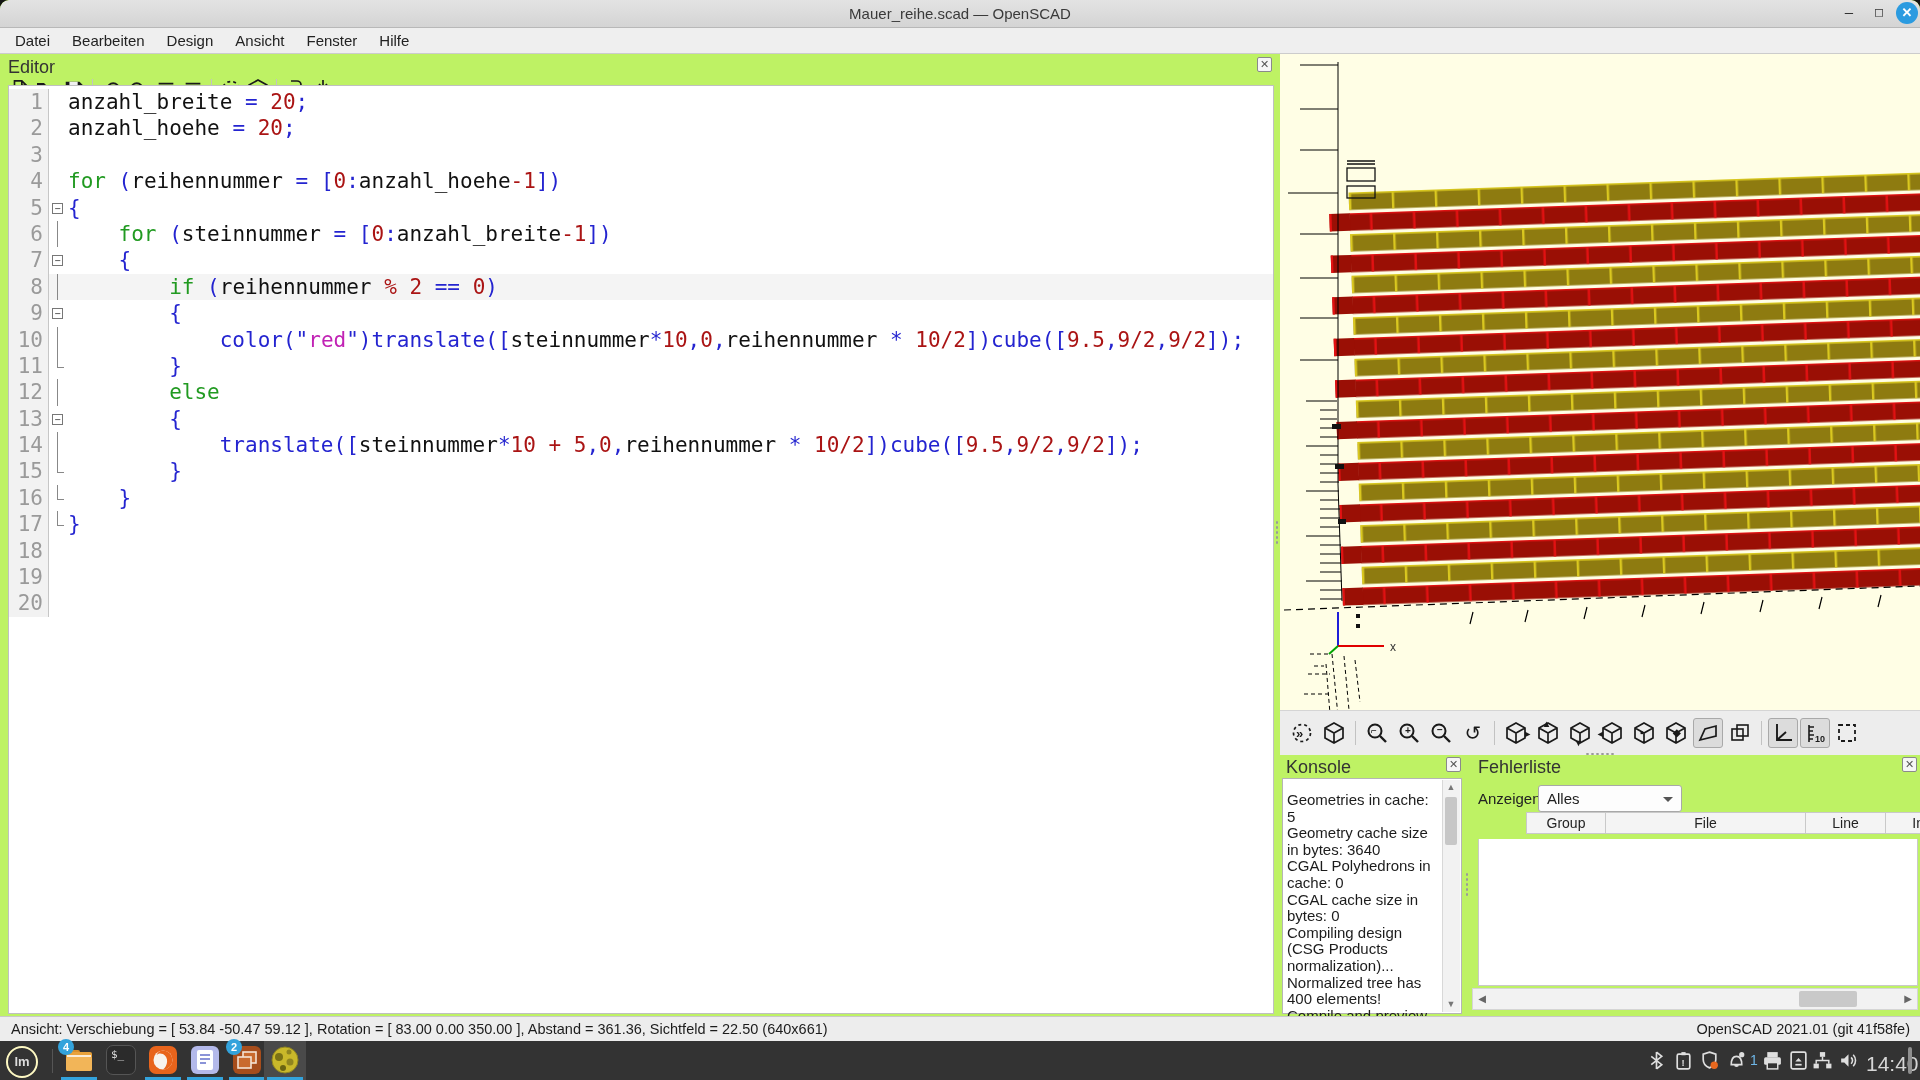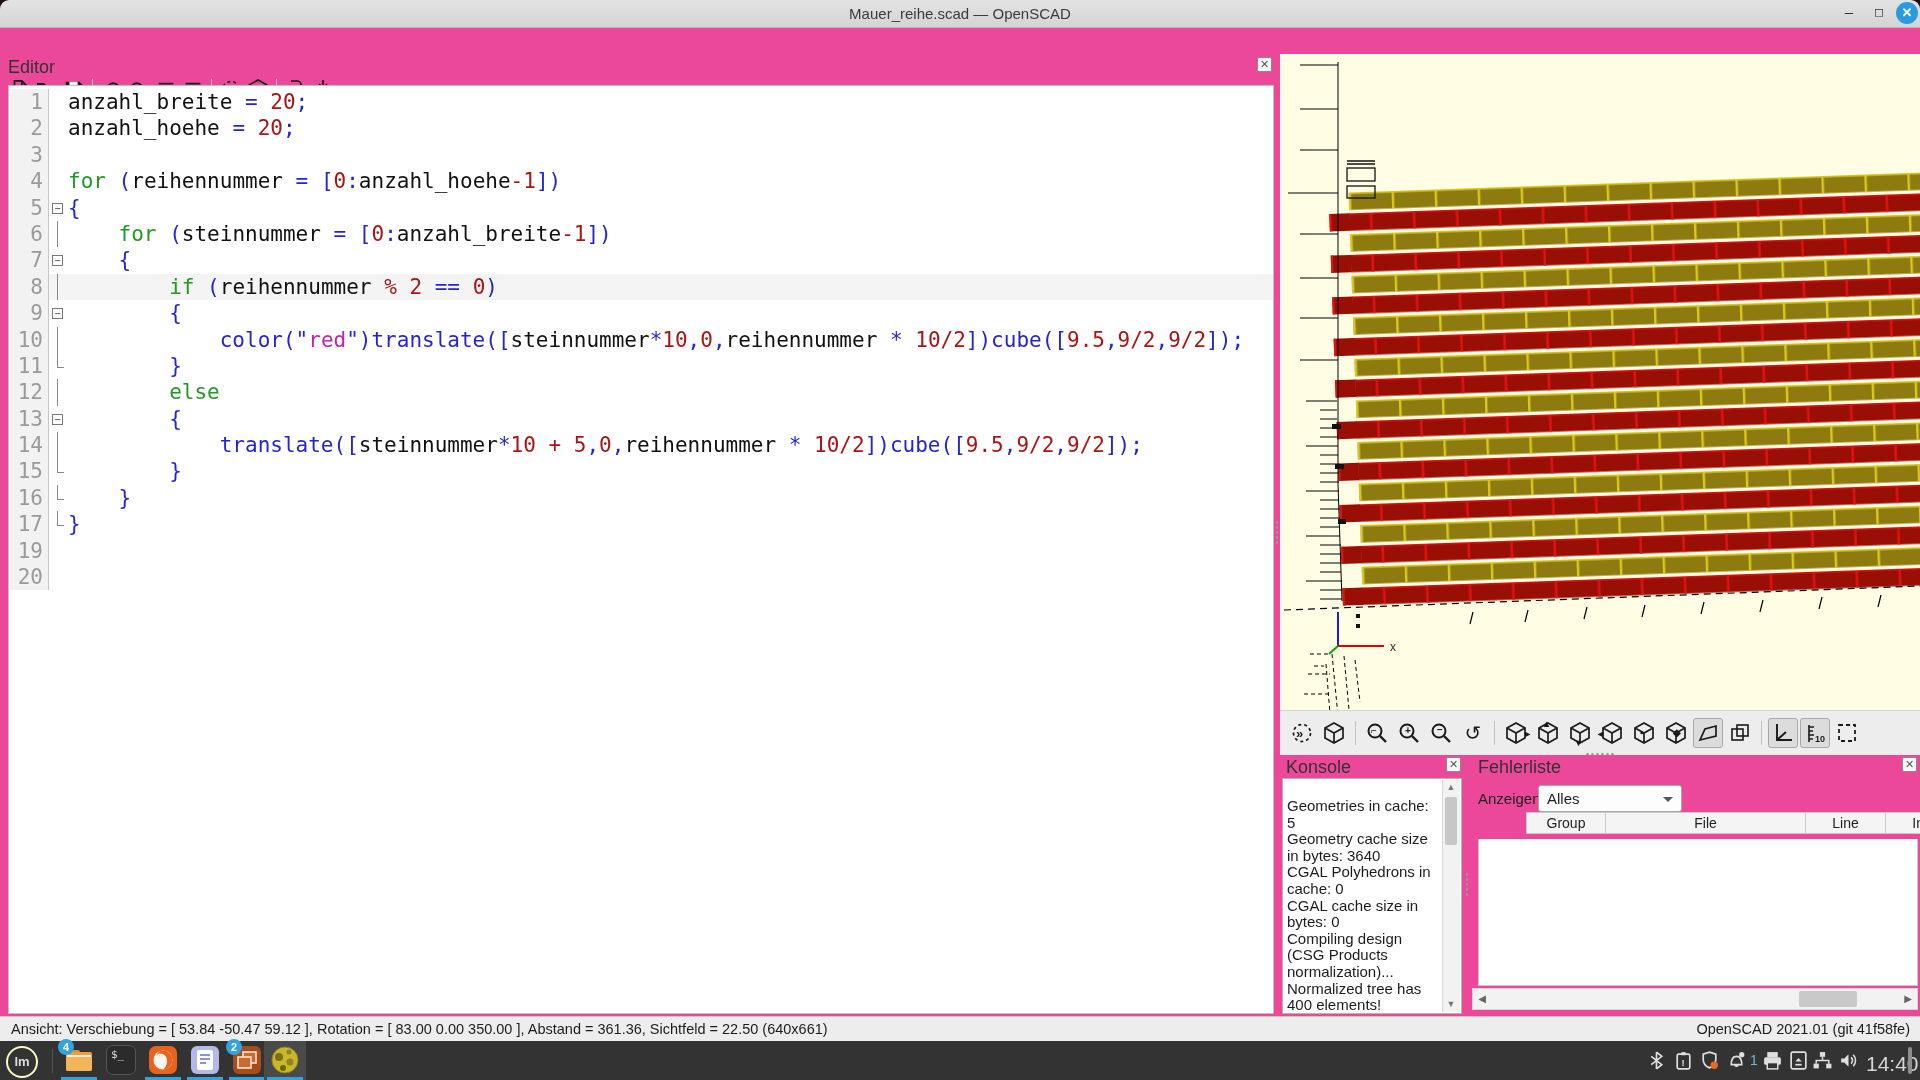--- a/index.html
+++ b/index.html
@@ -1,18 +1,18 @@
 <!DOCTYPE html>
 <html style="--viewport_bg: #fffee5; --brick_red: #9a0f05; --brick_red_edge: #e31112; --brick_yellow: #8e7b10; --brick_yellow_edge: #dac81f; --accent_blue: #33a3dc; --axis_x_red: #e00000; --axis_z_blue: #1f1fd8; --axis_y_green: #00a400;"><head>
 <meta charset="utf-8">
 <style>
   html,body{margin:0;padding:0;width:1920px;height:1080px;overflow:hidden;background:#141414;
     font-family:"Liberation Sans",sans-serif;}
   .abs{position:absolute;}
-  #window{position:absolute;left:0;top:0;width:1920px;height:1041px;background:#ec4899;
+  #window{position:absolute;left:0;top:0;width:1920px;height:1041px;background:#bef264;
     border-radius:9px 9px 0 0;overflow:hidden;}
   
   #titlebar{position:absolute;left:0;top:0;width:1920px;height:27px;background:linear-gradient(#e3e3e3,#d4d4d4);
     border-bottom:1px solid #b8b8b8;border-radius:9px 9px 0 0;}
   #title-text{position:absolute;left:0;right:0;top:5px;text-align:center;font-size:15px;color:#3a3a3a;}
   .winbtn{position:absolute;top:2px;width:22px;height:22px;text-align:center;line-height:20px;font-size:15px;color:#333;cursor:default;}
   #btn-close{background:#2b9be0;border-radius:50%;color:#fff;font-weight:bold;font-size:13px;line-height:22px;}
   
   #menubar{position:absolute;left:0;top:28px;width:1920px;height:26px;background:#efefef;
     border-bottom:1px solid #cccccc;display:flex;align-items:center;padding-left:4px;box-sizing:border-box;}
@@ -157,20 +157,28 @@
 
 <div id="window">
 
   <div id="titlebar">
     <div id="title-text">Mauer_reihe.scad — OpenSCAD</div>
     <div class="winbtn" style="left:1838px">–</div>
     <div class="winbtn" style="left:1868px;font-size:12px">◻</div>
     <div class="winbtn" id="btn-close" style="left:1896px">✕</div>
   </div>
 
+  <div id="menubar">
+      <div class="menu-item">Datei</div>
+      <div class="menu-item">Bearbeiten</div>
+      <div class="menu-item">Design</div>
+      <div class="menu-item">Ansicht</div>
+      <div class="menu-item">Fenster</div>
+      <div class="menu-item">Hilfe</div>
+    </div>
 
   <div class="abs" style="left:8px;top:57px">
     <span class="dock-title">Editor</span>
   </div>
   <div class="abs dock-close" style="left:1257px;top:57px">✕</div>
 
   <div class="abs" style="left:6px;top:76px;display:flex;align-items:center">
     <button class="tbtn">
         <svg width="22" height="22">
           <use href="#s-file"></use>
@@ -242,20 +250,21 @@
         <div class="code-line hl"><span class="ln">8</span><span class="fold cont"></span><span class="ctext"><span class="t-i">        </span><span class="t-k">if </span><span class="t-o">(</span><span class="t-i">reihennummer </span><span class="t-n">% 2 </span><span class="t-o">== </span><span class="t-n">0</span><span class="t-o">)</span></span></div>
         <div class="code-line"><span class="ln">9</span><span class="fold box"><span class="fbox">−</span></span><span class="ctext"><span class="t-i">        </span><span class="t-o">{</span></span></div>
         <div class="code-line"><span class="ln">10</span><span class="fold cont"></span><span class="ctext"><span class="t-i">            </span><span class="t-f">color</span><span class="t-o">("</span><span class="t-s">red</span><span class="t-o">")</span><span class="t-f">translate</span><span class="t-o">([</span><span class="t-i">steinnummer</span><span class="t-o">*</span><span class="t-n">10</span><span class="t-o">,</span><span class="t-n">0</span><span class="t-o">,</span><span class="t-i">reihennummer </span><span class="t-o">* </span><span class="t-n">10/2</span><span class="t-o">])</span><span class="t-f">cube</span><span class="t-o">([</span><span class="t-n">9.5</span><span class="t-o">,</span><span class="t-n">9/2</span><span class="t-o">,</span><span class="t-n">9/2</span><span class="t-o">]);</span></span></div>
         <div class="code-line"><span class="ln">11</span><span class="fold end"></span><span class="ctext"><span class="t-i">        </span><span class="t-o">}</span></span></div>
         <div class="code-line"><span class="ln">12</span><span class="fold cont"></span><span class="ctext"><span class="t-i">        </span><span class="t-k">else</span></span></div>
         <div class="code-line"><span class="ln">13</span><span class="fold box"><span class="fbox">−</span></span><span class="ctext"><span class="t-i">        </span><span class="t-o">{</span></span></div>
         <div class="code-line"><span class="ln">14</span><span class="fold cont"></span><span class="ctext"><span class="t-i">            </span><span class="t-f">translate</span><span class="t-o">([</span><span class="t-i">steinnummer</span><span class="t-o">*</span><span class="t-n">10 + 5</span><span class="t-o">,</span><span class="t-n">0</span><span class="t-o">,</span><span class="t-i">reihennummer </span><span class="t-o">* </span><span class="t-n">10/2</span><span class="t-o">])</span><span class="t-f">cube</span><span class="t-o">([</span><span class="t-n">9.5</span><span class="t-o">,</span><span class="t-n">9/2</span><span class="t-o">,</span><span class="t-n">9/2</span><span class="t-o">]);</span></span></div>
         <div class="code-line"><span class="ln">15</span><span class="fold end"></span><span class="ctext"><span class="t-i">        </span><span class="t-o">}</span></span></div>
         <div class="code-line"><span class="ln">16</span><span class="fold end"></span><span class="ctext"><span class="t-i">    </span><span class="t-o">}</span></span></div>
         <div class="code-line"><span class="ln">17</span><span class="fold end"></span><span class="ctext"><span class="t-o">}</span></span></div>
+        <div class="code-line"><span class="ln">18</span><span class="fold "></span><span class="ctext"></span></div>
         <div class="code-line"><span class="ln">19</span><span class="fold "></span><span class="ctext"></span></div>
         <div class="code-line"><span class="ln">20</span><span class="fold "></span><span class="ctext"></span></div>
       </div>
   </div>
 
   <div class="dots-v" style="left:1275px;top:520px"></div>
 
   <svg id="viewport" viewBox="0 0 640 656">
     <defs>
       <pattern id="wallpat" width="43" height="41.6" patternUnits="userSpaceOnUse" patternTransform="translate(83,137)">
@@ -430,21 +439,21 @@
           <use href="#s-dashsq"></use>
         </svg>
       </button>
   </div>
   <div class="dots-h" style="left:1585px;top:752px"></div>
 
   <div id="konsole">
     <span class="dock-title abs" style="left:6px;top:0">Konsole</span>
     <div class="dock-close abs" style="left:166px;top:0">✕</div>
     <div id="konsole-body">
-      <div id="konsole-msgs" style="position:absolute;left:4px;top:19px;width:152px">
+      <div id="konsole-msgs" style="position:absolute;left:4px;top:13px;width:152px">
           <div class="k-msg">Geometries in cache: 5</div>
           <div class="k-msg">Geometry cache size in bytes: 3640</div>
           <div class="k-msg">CGAL Polyhedrons in cache: 0</div>
           <div class="k-msg">CGAL cache size in bytes: 0</div>
           <div class="k-msg">Compiling design (CSG Products normalization)...</div>
           <div class="k-msg">Normalized tree has 400 elements!</div>
           <div class="k-msg">Compile and preview finished.</div>
           <div class="k-msg">Total rendering time: 0:00:00.031</div>
         </div>
       <div class="sb-v">

